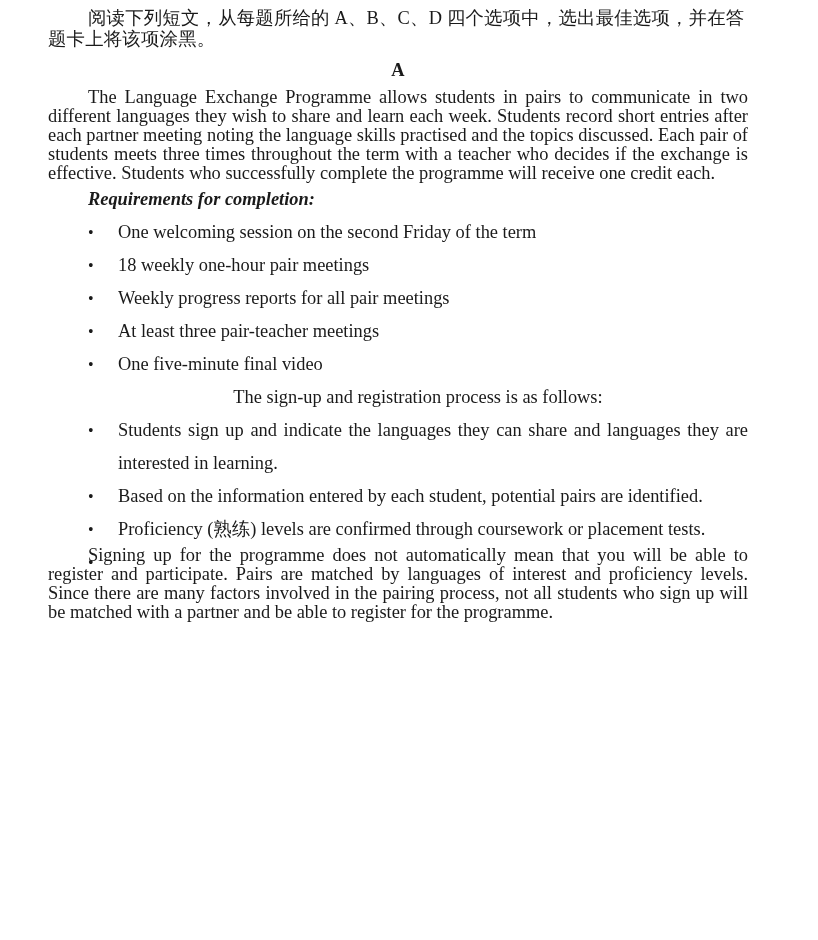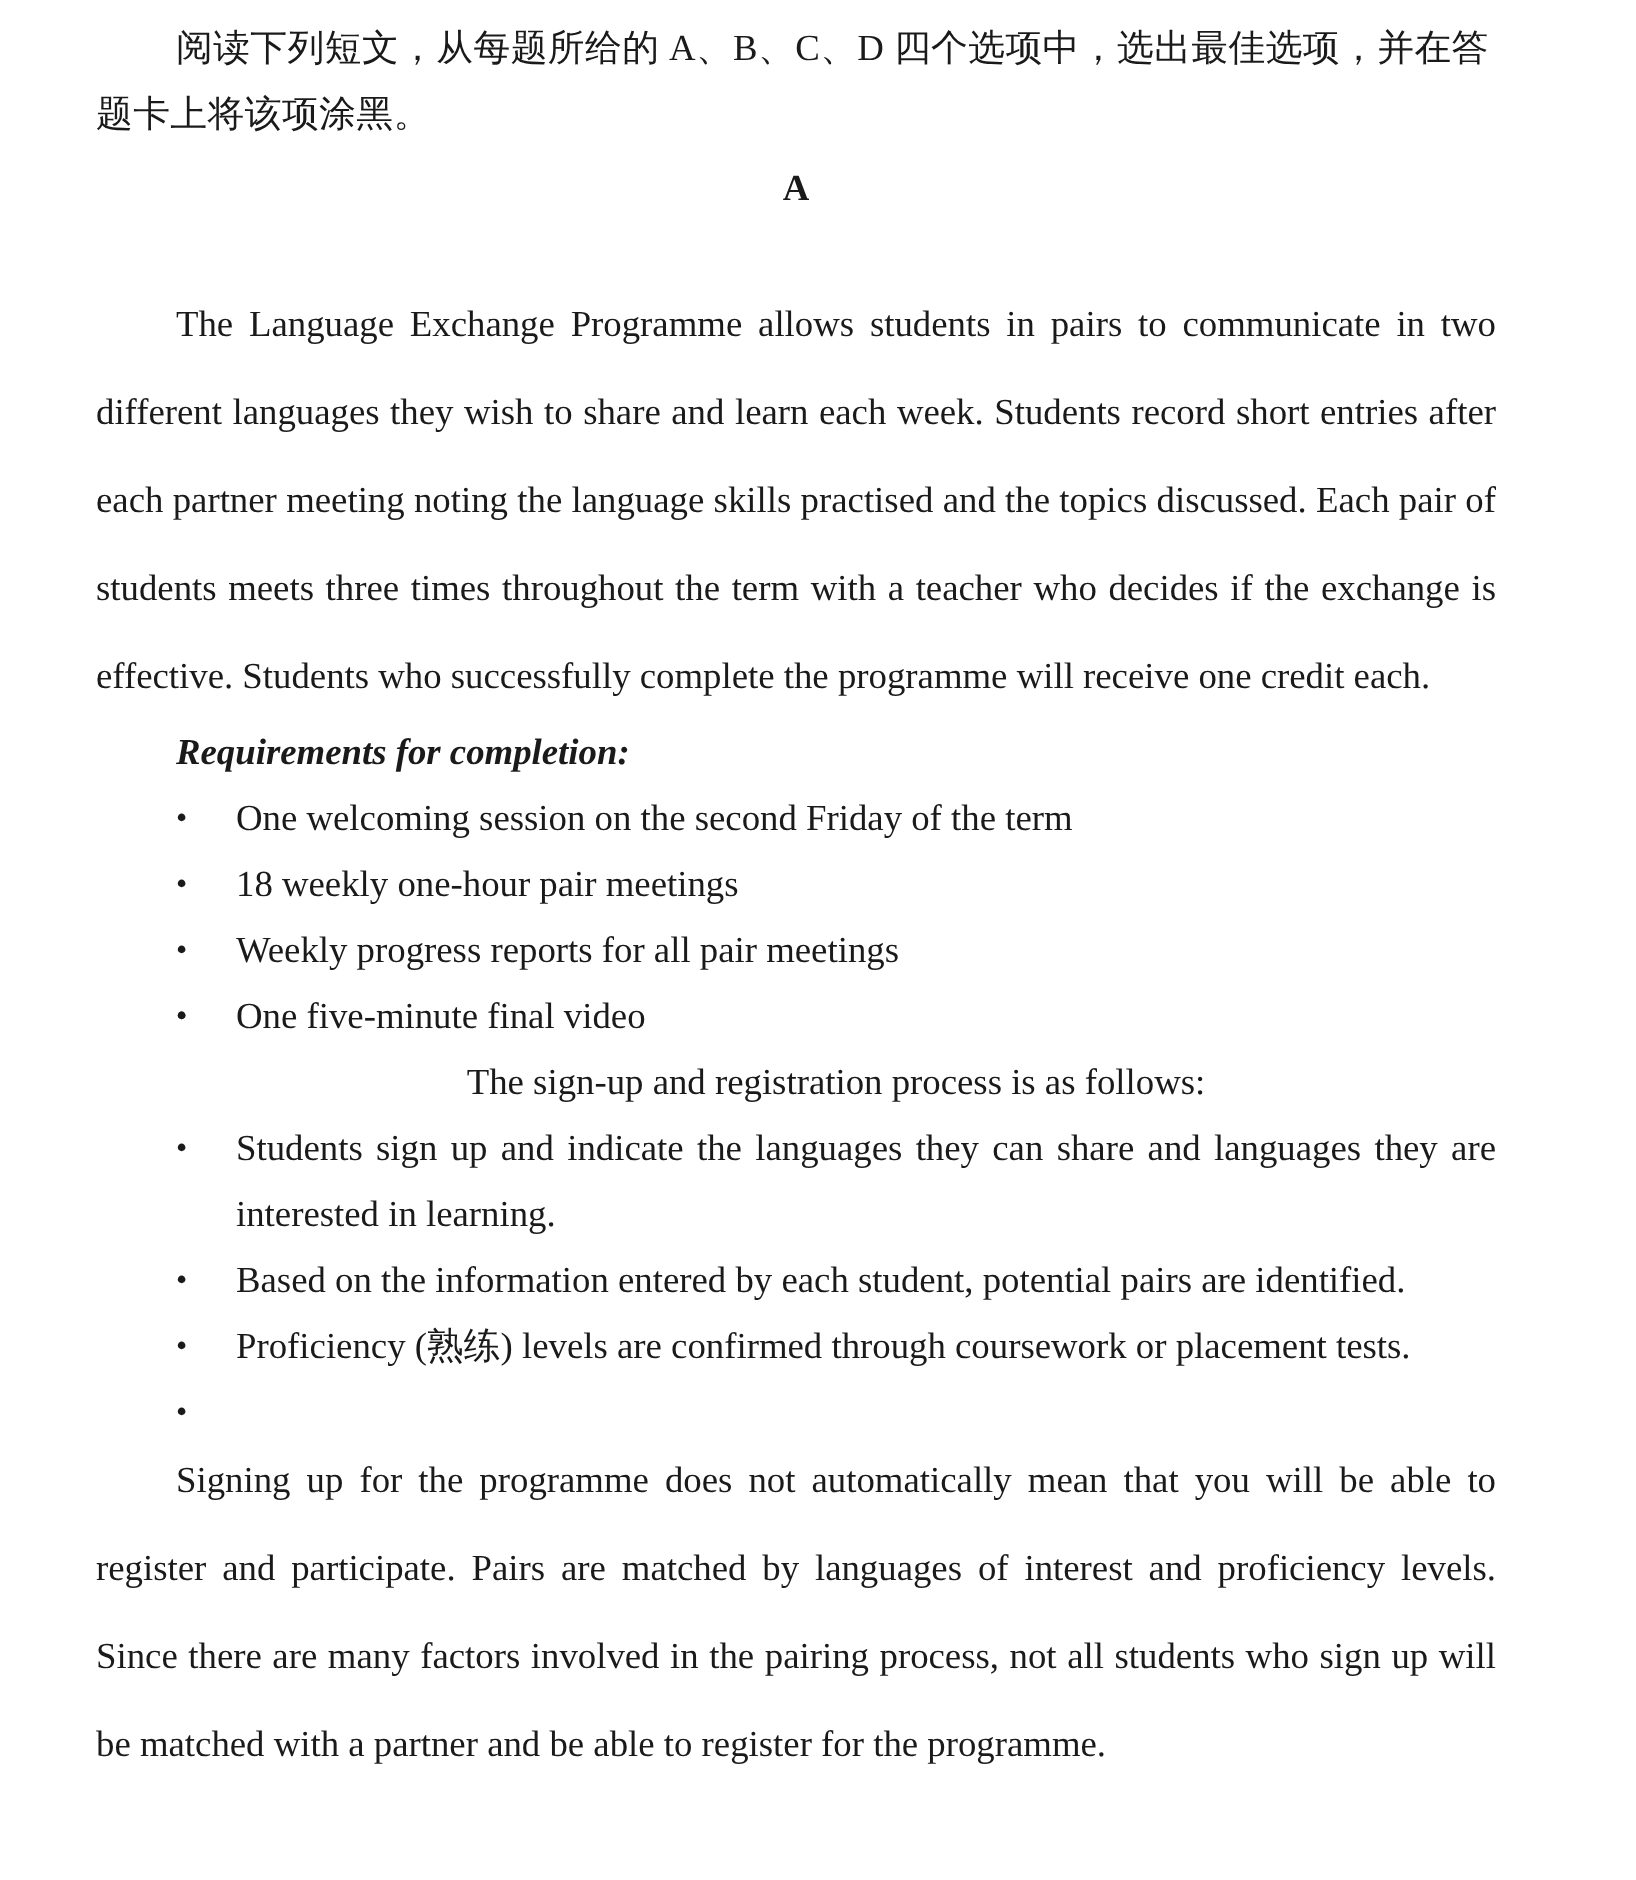--- a/index.html
+++ b/index.html
@@ -4,23 +4,23 @@
 <style>
   html, body { margin: 0; padding: 0; background: #ffffff; }
   body {
     width: 818px; height: 940px; overflow: hidden;
     font-family: "Liberation Serif", "DejaVu Serif", serif;
     color: #1a1a1a;
     font-size: 18.4px;
   }
   .page { position: relative; padding: 8px 70px 0 48px; }
   p { margin: 0; }
-  .intro { line-height: 33px; text-indent: 40px; letter-spacing: 0.2px; }
+  .intro { line-height: 21px; text-indent: 40px; letter-spacing: 0.2px; }
   .section-letter { text-align: center; font-weight: bold; line-height: 36px; margin: 2px 0 0 0; }
-  .para { line-height: 44px; text-indent: 40px; text-align: justify; margin-top: 28px; }
+  .para { line-height: 19px; text-indent: 40px; text-align: justify; }
   .heading { font-weight: bold; line-height: 33px; padding-left: 40px; font-style: italic; }
   .lead { line-height: 33px; padding-left: 40px; text-align: center; }
   ul.bullets { list-style: none; margin: 0; padding: 0 0 0 40px; }
   ul.bullets li { position: relative; padding-left: 30px; line-height: 33px; text-align: justify; }
   ul.bullets li .dot {
     position: absolute; left: 0; top: 0; width: 10px; text-align: left; font-size: 16px;
   }
 </style>
 </head>
 <body>
@@ -30,21 +30,21 @@
 
   <p class="section-letter">A</p>
 
   <p class="para">The Language Exchange Programme allows students in pairs to communicate in two different languages they wish to share and learn each week. Students record short entries after each partner meeting noting the language skills practised and the topics discussed. Each pair of students meets three times throughout the term with a teacher who decides if the exchange is effective. Students who successfully complete the programme will receive one credit each.</p>
 
   <p class="heading">Requirements for completion:</p>
   <ul class="bullets">
     <li><span class="dot">•</span><span>One welcoming session on the second Friday of the term</span></li>
     <li><span class="dot">•</span><span>18 weekly one-hour pair meetings</span></li>
     <li><span class="dot">•</span><span>Weekly progress reports for all pair meetings</span></li>
-    <li><span class="dot">•</span></li>
+    <li><span class="dot">•</span><span>At least three pair-teacher meetings</span></li>
     <li><span class="dot">•</span><span>One five-minute final video</span></li>
   </ul>
 
   <p class="lead">The sign-up and registration process is as follows:</p>
   <ul class="bullets">
     <li><span class="dot">•</span><span>Students sign up and indicate the languages they can share and languages they are interested in learning.</span></li>
     <li><span class="dot">•</span><span>Based on the information entered by each student, potential pairs are identified.</span></li>
     <li><span class="dot">•</span><span>Proficiency (熟练) levels are confirmed through coursework or placement tests.</span></li>
     <li><span class="dot">•</span></li>
   </ul>

